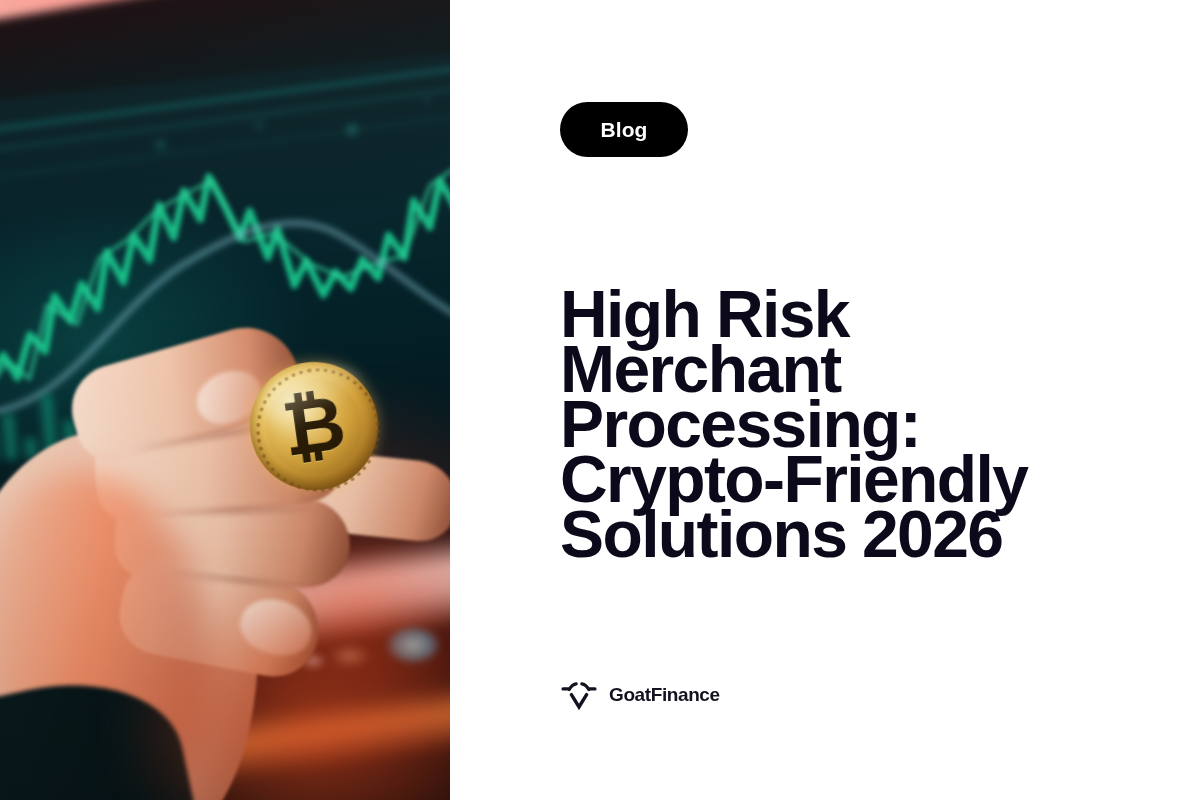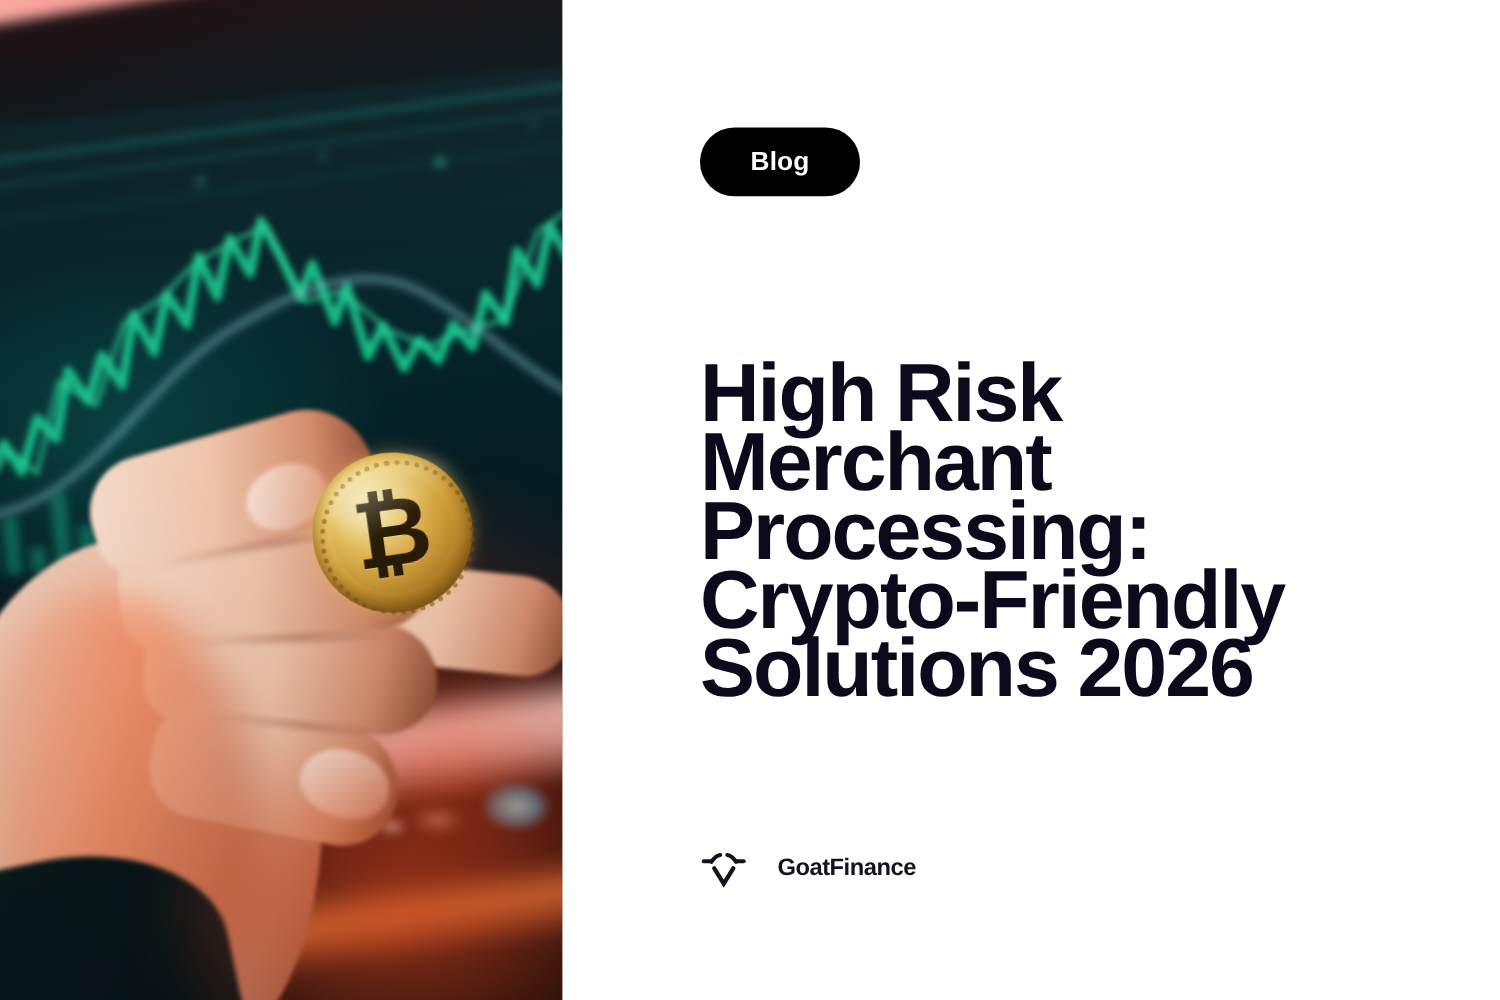--- a/index.html
+++ b/index.html
@@ -263,21 +263,21 @@
     color: #0c0a1a;
     font-size: 66px;
     font-weight: bold;
     line-height: 55px;
     letter-spacing: -1.6px;
     word-spacing: -1px;
   }
   .brand {
     position: absolute;
     left: 110px; top: 676px;
-    display: flex; align-items: center; gap: 24px;
+    display: flex; align-items: center; gap: 11px;
   }
   .brand-mark { width: 38px; height: 38px; display: block; }
   .brand-name {
     color: #14121f;
     font-size: 19px;
     font-weight: bold;
     letter-spacing: -.4px;
   }
 </style>
 </head>

